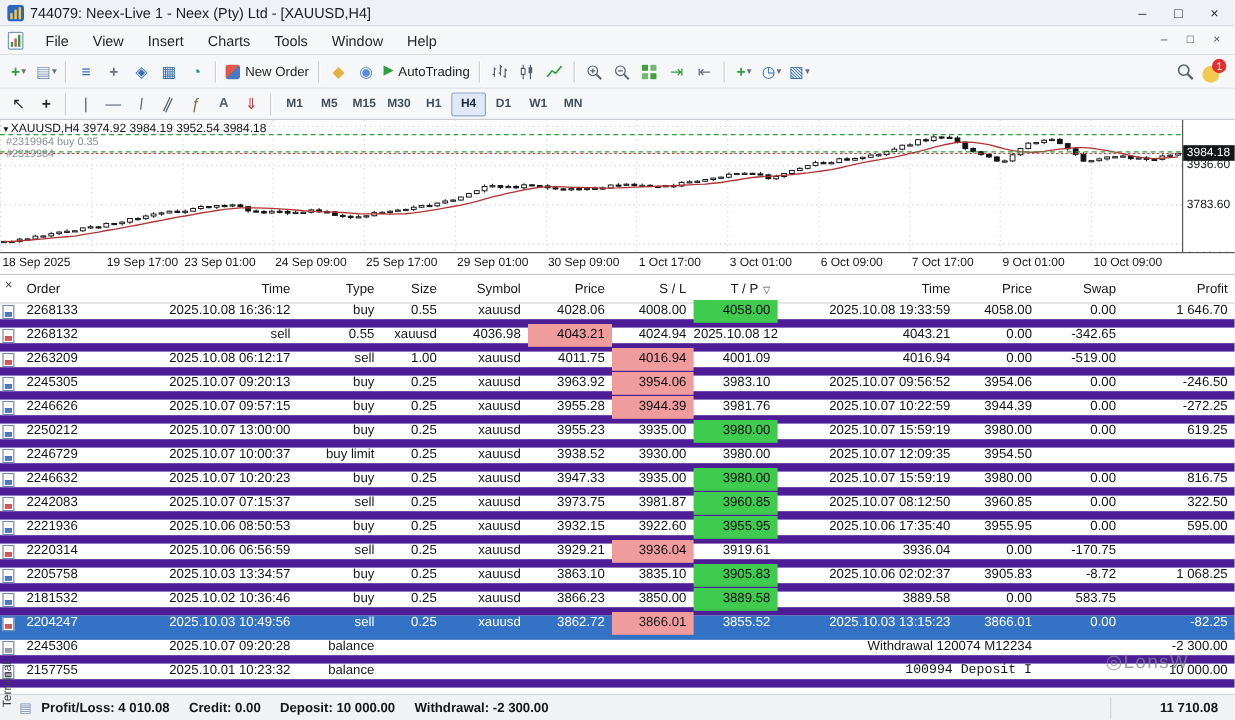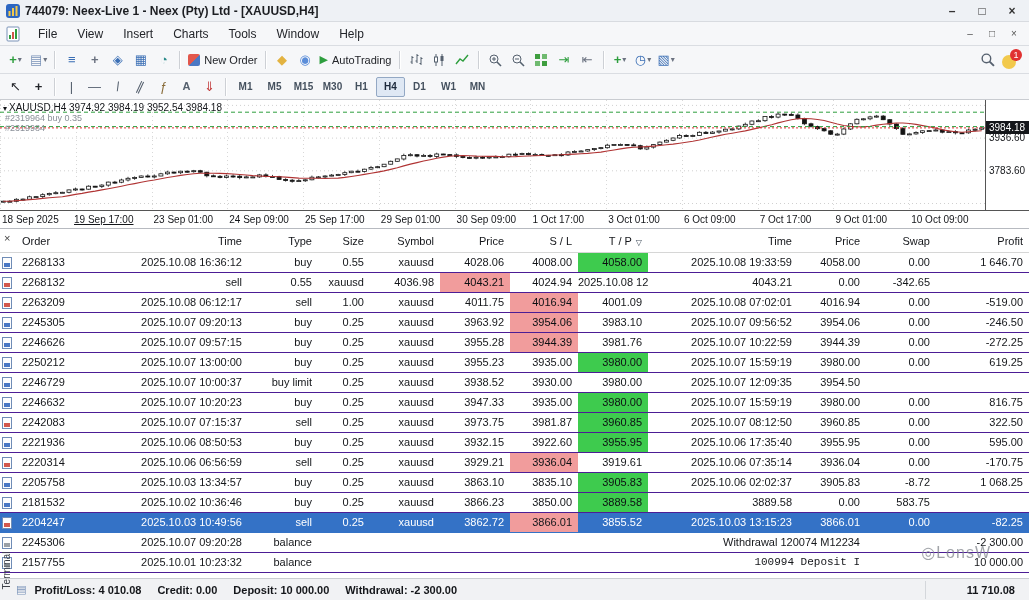--- a/index.html
+++ b/index.html
@@ -1,21 +1,21 @@
 <!DOCTYPE html>
 <html><head>
 <meta charset="utf-8">
 <style>
   * { box-sizing: border-box; margin: 0; padding: 0; }
   html,body { width:1029px; height:600px; overflow:hidden; }
   body { font-family:"Liberation Sans","DejaVu Sans",sans-serif; background:#fff; }
   .app { width:1029px; height:600px; display:flex; flex-direction:column; background:#fff; position:relative; }
 
   
-  .titlebar { height:22px; background:#eef1f5; display:flex; align-items:center; padding:0 2px 0 6px; border-bottom:1px solid #d8dbe0; flex:none;font-weight:bold; }
+  .titlebar { height:22px; background:#eef1f5; display:flex; align-items:center; padding:0 2px 0 6px; border-bottom:1px solid #d8dbe0; flex:none; }
   .appicon { width:14px; height:14px; margin-right:5px; flex:none; }
   .title-text { font-size:12px; color:#1c1e22; white-space:nowrap; }
   .wbtns { margin-left:auto; display:flex; }
   .wbtn { width:30px; height:20px; display:flex; align-items:center; justify-content:center; font-size:12px; color:#333; cursor:default; }
 
   
   .menubar { height:24px; background:#f6f7f9; display:flex; align-items:center; padding:0 4px; border-bottom:1px solid #dadde2; flex:none; }
   .menu-doc { width:16px; height:16px; margin:0 6px 0 2px; flex:none; }
   .menu-item { font-size:12px; color:#23252a; padding:3px 10px; border-radius:2px; }
   .childbtns { margin-left:auto; display:flex; }
@@ -49,21 +49,21 @@
   .tl { position:absolute; top:3px; font-size:10px; color:#14161a; white-space:nowrap; }
 
   
   .terminal-panel { flex:1; position:relative; border-top:1px solid #b7bac0; background:#fff; overflow:hidden; }
   .panel-close { position:absolute; left:4px; top:4px; font-size:11px; line-height:10px; color:#444; z-index:6; }
   .trow-grid { display:grid; grid-template-columns:20px 58px 170px 70px 52px 70px 70px 68px 70px 150px 68px 70px 1fr; align-items:center; }
   .t-header { height:24px; border-bottom:1px solid #d6d6d6; font-size:11px; color:#14161a; }
   .hcell { text-align:right; padding-right:6px; white-space:nowrap; }
   .hcell.left { text-align:left; padding-left:2px; }
   .hcell .sort { font-size:8px; color:#44505e; margin-left:4px; }
-  .t-row { height:20px; font-size:11px; color:#14161a; border-bottom:1px solid #4c1d95; }
+  .t-row { height:20px; font-size:11px; color:#14161a; border-bottom:7px solid #4c1d95; }
   .cell { text-align:right; padding-right:6px; white-space:nowrap; overflow:hidden; line-height:19px; }
   .cell.left { text-align:left; padding-right:0; padding-left:2px; }
   .cell.last { }
   .cell.hl-green { background:#3ecb4e; color:#0c0f12; }
   .cell.hl-red { background:#f19c9c; color:#0c0f12; }
   .t-row.sel { background:#3472c6; color:#fff; border-bottom-color:#3472c6; }
   .t-row.sel .cell.hl-red { color:#14161a; }
   .icon-cell { display:flex; align-items:center; justify-content:center; }
   .doc { width:10px; height:12px; border:1px solid #6f8cb6; background:#fdfdfd; position:relative; }
   .doc b { position:absolute; left:1px; bottom:1px; width:6px; height:4px; }
@@ -607,21 +607,21 @@
     <div class="ann" style="top:13px">#2319964 buy 0.35</div>
     <div class="ann" style="top:23px">#2319984</div>
     <div class="price-scale" id="price-scale">
         <span class="pl" style="top: 32.1049px;">3936.60</span>
         <span class="pl" style="top: 64.7845px;">3783.60</span>
         <span class="pl" style="top: 85px; margin-top: 24px;">3630.60</span>
         <span class="pbox" style="top: 21.4421px;">3984.18</span>
       </div>
     <div class="time-axis" id="time-axis">
         <span class="tl" style="left: 2px;">18 Sep 2025</span>
-        <span class="tl" style="left: 74px; text-decoration: underline;">19 Sep 17:00</span>
+        <span class="tl" style="left: 89px;">19 Sep 17:00</span>
         <span class="tl" style="left: 153.538px;">23 Sep 01:00</span>
         <span class="tl" style="left: 229.308px;">24 Sep 09:00</span>
         <span class="tl" style="left: 305.077px;">25 Sep 17:00</span>
         <span class="tl" style="left: 380.846px;">29 Sep 01:00</span>
         <span class="tl" style="left: 456.615px;">30 Sep 09:00</span>
         <span class="tl" style="left: 532.385px;">1 Oct 17:00</span>
         <span class="tl" style="left: 608.154px;">3 Oct 01:00</span>
         <span class="tl" style="left: 683.923px;">6 Oct 09:00</span>
         <span class="tl" style="left: 759.692px;">7 Oct 17:00</span>
         <span class="tl" style="left: 835.462px;">9 Oct 01:00</span>
@@ -691,21 +691,20 @@
             </span>
           </div>
           <div class="cell left">2263209</div>
           <div class="cell">2025.10.08 06:12:17</div>
           <div class="cell">sell</div>
           <div class="cell">1.00</div>
           <div class="cell">xauusd</div>
           <div class="cell">4011.75</div>
           <div class="cell hl-red">4016.94</div>
           <div class="cell">4001.09</div>
-          <div class="cell">2025.10.08 07:02:01</div>
           <div class="cell">4016.94</div>
           <div class="cell">0.00</div>
           <div class="cell last">-519.00</div>
         </div>
         <div class="t-row trow-grid">
           <div class="cell icon-cell">
             <span class="doc buy">
               <b></b>
             </span>
           </div>
@@ -843,21 +842,20 @@
             </span>
           </div>
           <div class="cell left">2220314</div>
           <div class="cell">2025.10.06 06:56:59</div>
           <div class="cell">sell</div>
           <div class="cell">0.25</div>
           <div class="cell">xauusd</div>
           <div class="cell">3929.21</div>
           <div class="cell hl-red">3936.04</div>
           <div class="cell">3919.61</div>
-          <div class="cell">2025.10.06 07:35:14</div>
           <div class="cell">3936.04</div>
           <div class="cell">0.00</div>
           <div class="cell last">-170.75</div>
         </div>
         <div class="t-row trow-grid">
           <div class="cell icon-cell">
             <span class="doc buy">
               <b></b>
             </span>
           </div>

